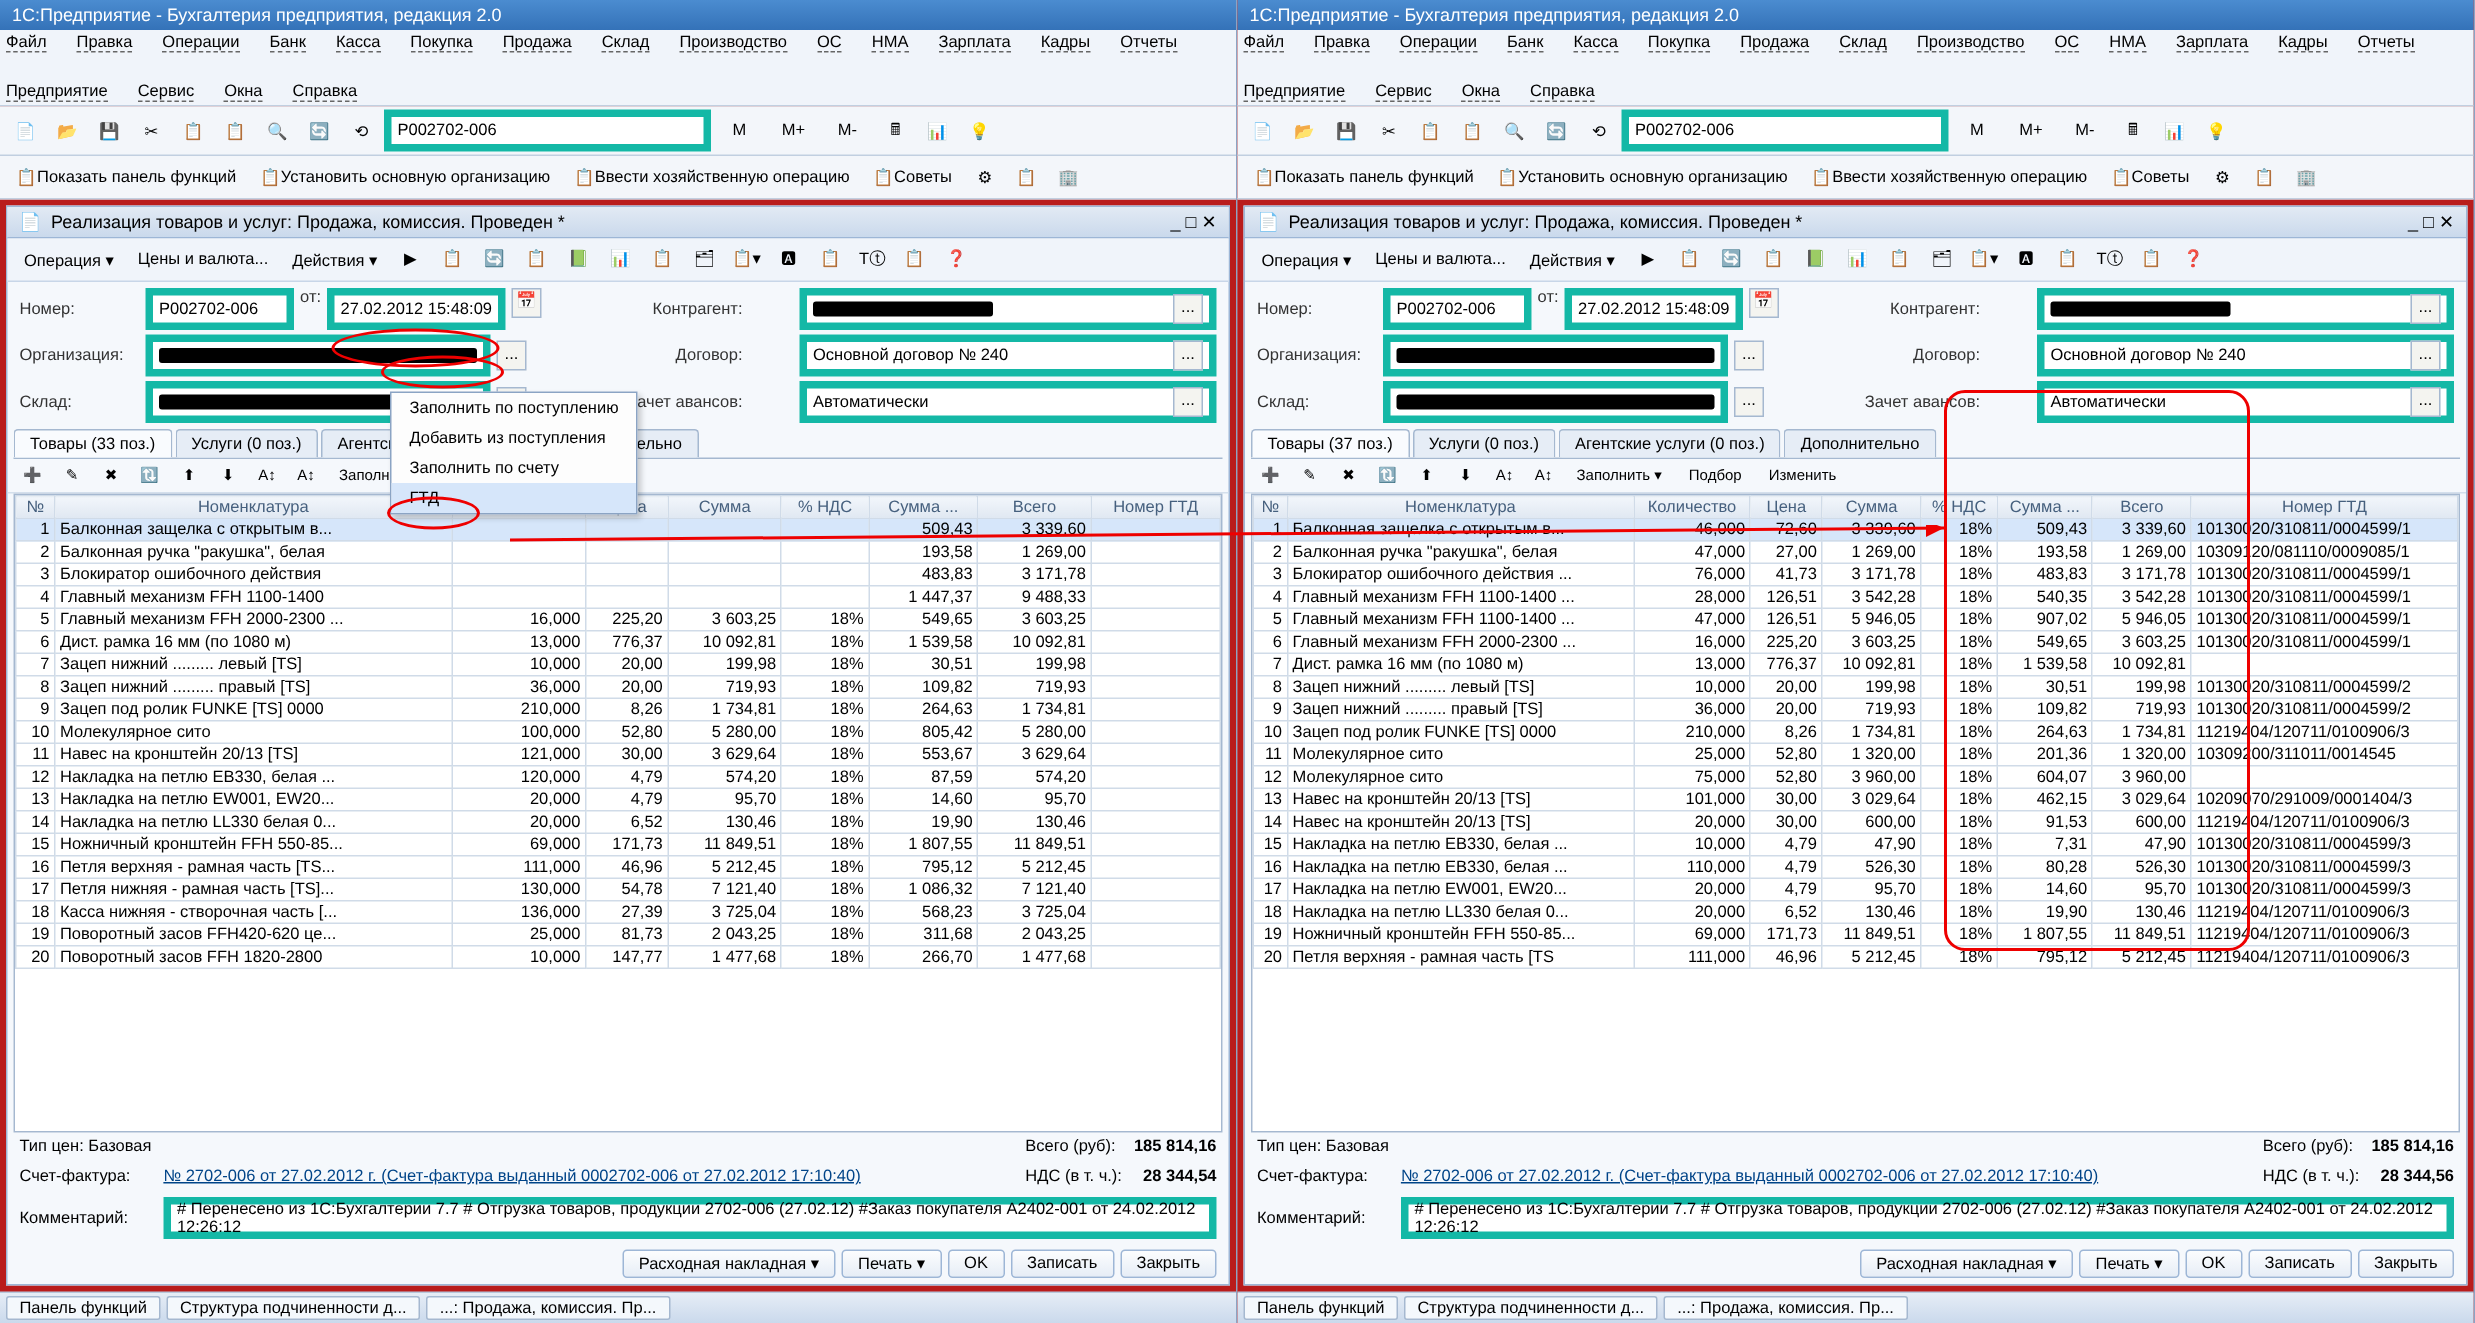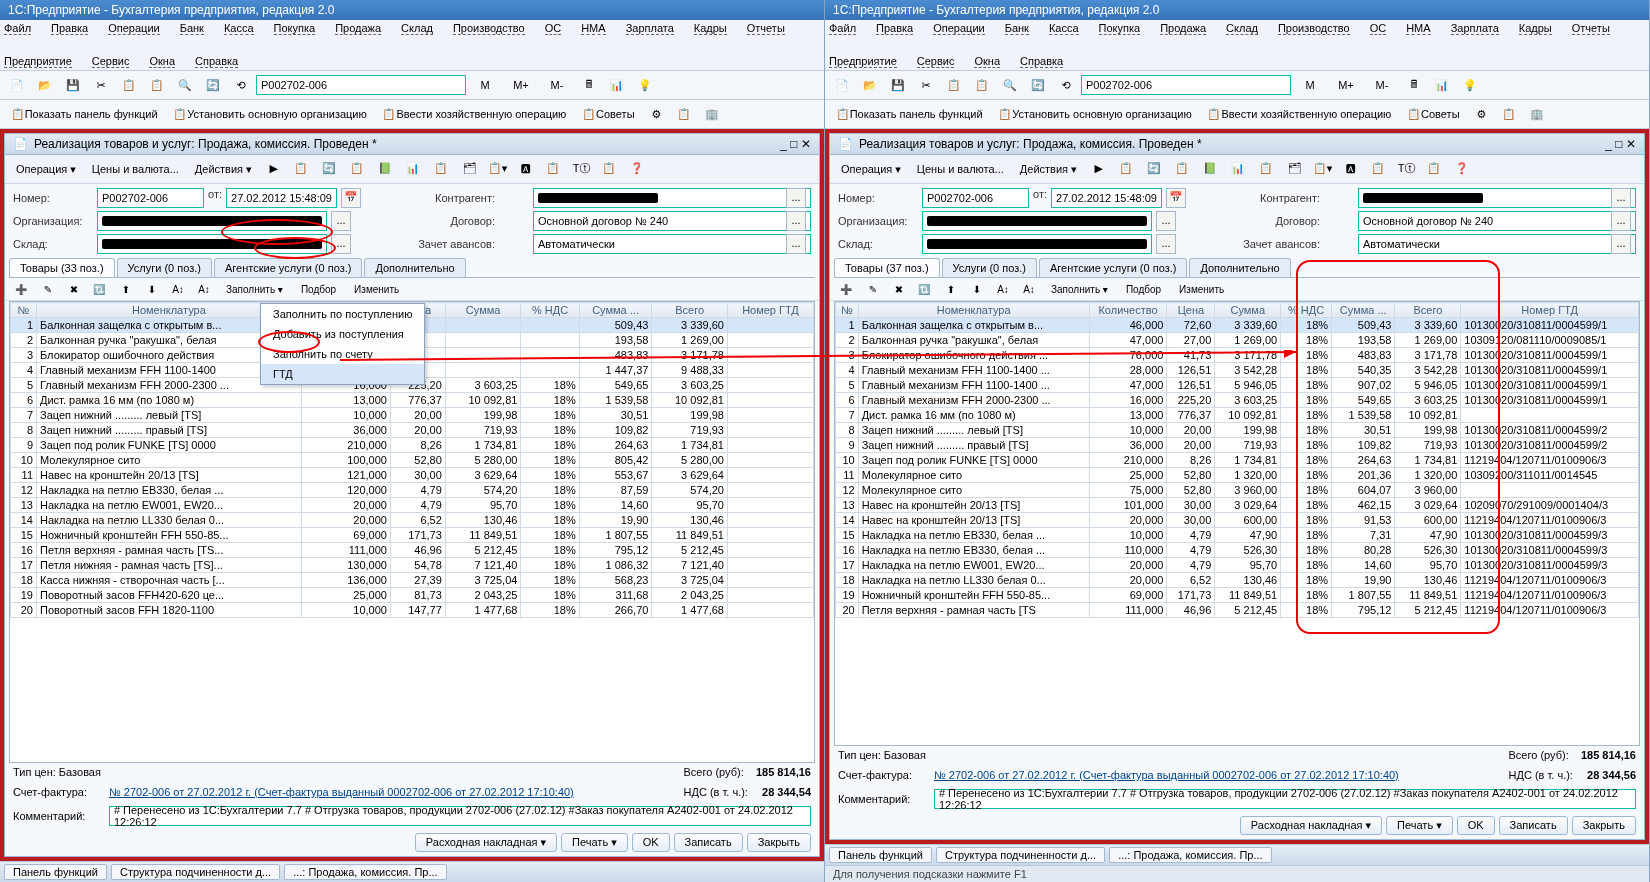--- a/index.html
+++ b/index.html
@@ -9,21 +9,21 @@
 .menu{background:#f0f4fa;border-bottom:1px solid #c1cfe0;padding:2px 4px;display:flex;gap:20px;flex-wrap:wrap}
 .menu span{border-bottom:1px dashed #666;cursor:default}
 .tool{background:#f3f6fa;border-bottom:1px solid #c1cfe0;padding:2px 4px;display:flex;gap:2px;align-items:center;white-space:nowrap;overflow:hidden}
 .tbtn{display:inline-flex;align-items:center;justify-content:center;min-width:20px;height:20px;border:1px solid transparent;border-radius:2px;padding:0 2px}
 .tbtn.lbl{padding:0 6px;height:22px}
 .doc{flex:1;display:flex;flex-direction:column;margin:4px;background:#f5f8fc;border:1px solid #9db6d6}
 .doc-title{background:linear-gradient(#e2eaf4,#cad9ec);padding:3px 8px;font-size:12px;border-bottom:1px solid #9db6d6;display:flex;align-items:center;gap:6px}
 .doc-tb{background:#f0f4fa;border-bottom:1px solid #c8d6e8;padding:2px 4px;display:flex;gap:2px;align-items:flex-start;flex-wrap:wrap}
 .form{padding:4px 8px;display:grid;grid-template-columns:80px 230px 30px 130px 30px 1fr;gap:3px 4px;align-items:center;font-size:11px}
 .form label{color:#333}
-.inp{background:#fff;border:1px solid #14b8a6;padding:1px 4px;height:16px;display:flex;align-items:center}
+.inp{background:#fff;border:5px solid #14b8a6;padding:1px 4px;height:16px;display:flex;align-items:center}
 .ell{width:18px;height:18px;background:#f4f4f0;border:1px solid #a5b8d0;text-align:center;line-height:16px}
 .tabs{display:flex;border-bottom:1px solid #a5b8d0;margin:0 4px}
 .tab{padding:3px 10px;border:1px solid #a5b8d0;border-bottom:none;border-radius:3px 3px 0 0;margin-right:2px;background:#e6edf6}
 .tab.act{background:#f9fbfe}
 .gridtb{padding:2px 6px;display:flex;gap:4px;align-items:center;border-bottom:1px solid #d4dfec}
 .gridtb .tbtn{min-width:16px;height:16px;font-size:10px}
 .gwrap{flex:1;overflow:auto;margin:0 4px;border:1px solid #a5b8d0;background:#fff}
 table{border-collapse:collapse;width:100%;font-size:11px}
 th,td{border:1px solid #d0dbe8;padding:1px 3px;white-space:nowrap}
 th{background:linear-gradient(#f2f6fb,#e0e8f2);position:sticky;top:0;font-weight:normal;color:#46607e}
@@ -390,21 +390,21 @@
                 <td class="n">25,000</td>
                 <td class="n">81,73</td>
                 <td class="n">2 043,25</td>
                 <td class="n">18%</td>
                 <td class="n">311,68</td>
                 <td class="n">2 043,25</td>
                 <td></td>
               </tr>
               <tr>
                 <td class="n">20</td>
-                <td>Поворотный засов FFH 1820-1100</td>
+                <td>Поворотный засов FFH 1820-2800</td>
                 <td class="n">10,000</td>
                 <td class="n">147,77</td>
                 <td class="n">1 477,68</td>
                 <td class="n">18%</td>
                 <td class="n">266,70</td>
                 <td class="n">1 477,68</td>
                 <td></td>
               </tr>
             </tbody>
           </table>
@@ -816,31 +816,30 @@
           <span class="btn">OK</span>
           <span class="btn">Записать</span>
           <span class="btn">Закрыть</span>
         </div>
       </div>
       <div class="taskbar">
         <span class="task">Панель функций</span>
         <span class="task">Структура подчиненности д...</span>
         <span class="task">...: Продажа, комиссия. Пр...</span>
       </div>
-      <div class="status">Для получения подсказки нажмите F1</div>
     </div>
   </div>
 
 <div class="ring-oval" style="left:221px;top:219px;width:108px;height:22px"></div>
 <div class="ring-oval" style="left:254px;top:237px;width:78px;height:18px"></div>
 <div class="ring-oval" style="left:258px;top:331px;width:58px;height:18px"></div>
 <div class="ring-rect" style="left:1296px;top:260px;width:200px;height:370px"></div>
 <svg class="arrow" style="left:340px;top:350px;width:960px;height:20px">
     <line x1="0" y1="10" x2="956" y2="2" stroke="#e00" stroke-width="2"></line>
     <polygon points="956,2 944,-3 944,8" fill="#e00"></polygon>
   </svg>
 
-<div class="popup" style="left: 260px; top: 261px; margin-top: 42px;">
+<div class="popup" style="left: 260px; top: 261px;">
     <div>Заполнить по поступлению</div>
     <div>Добавить из поступления</div>
     <div>Заполнить по счету</div>
     <div style="background: rgb(214, 230, 250);">ГТД</div>
   </div>
 
 </body></html>

